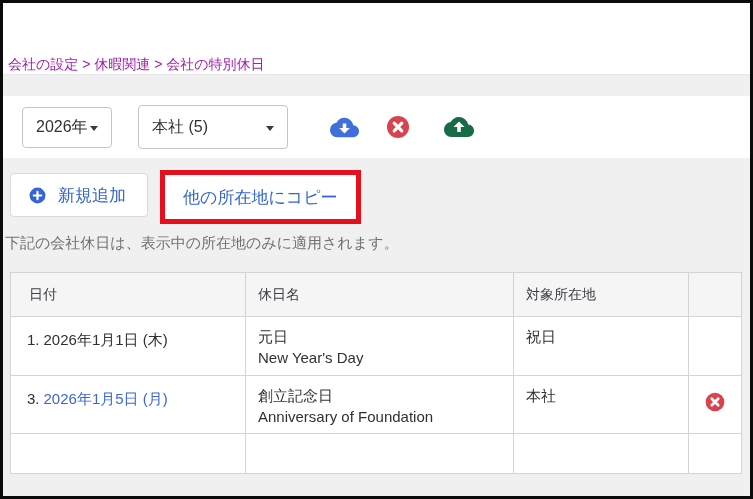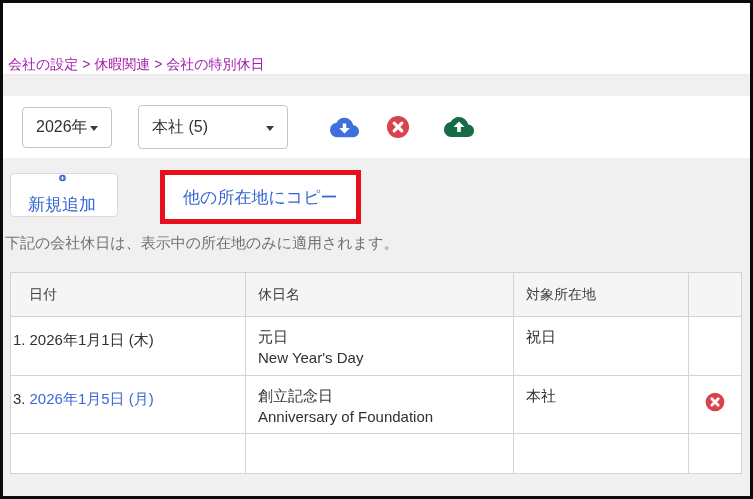--- a/index.html
+++ b/index.html
@@ -25,33 +25,33 @@
   .caret{width:0;height:0;border-left:4.5px solid transparent;border-right:4.5px solid transparent;
     border-top:5.5px solid #3a3a3f;margin-top:2px;}
   .icon-btn{position:absolute;border:none;background:none;padding:0;line-height:0;cursor:pointer;}
   .icon-download{left:327px;top:17px;}
   .icon-deleteall{left:382px;top:18px;}
   .icon-upload{left:441px;top:16px;}
   
   .content{left:0;top:155px;width:747px;height:341px;background:#f0f0f1;}
   .add-btn{position:absolute;left:7px;top:15px;height:44px;box-sizing:border-box;
     padding:0 21px 0 17px;background:#fff;border:1px solid #dadadb;border-radius:4px;
-    display:flex;align-items:center;gap:11px;font-size:17px;color:#3465d1;cursor:pointer;flex-direction:column;}
+    display:flex;align-items:center;gap:11px;font-size:17px;color:#3465d1;cursor:pointer;}
   .copy-highlight{position:absolute;left:157px;top:12px;border:5px solid #e60f1e;background:#fff;}
   .copy-btn{height:44px;box-sizing:border-box;border:none;background:#fff;padding:0 18px;
     font-size:17px;color:#3465d1;cursor:pointer;display:flex;align-items:center;}
   .note{left:2px;top:76px;font-size:15px;color:#6f7074;}
   
   .holidays{left:7px;top:114px;width:731px;border-collapse:collapse;table-layout:fixed;background:#fff;}
   .holidays th{background:#f5f5f6;border:1px solid #d4d4d6;height:43px;font-weight:400;
     font-size:14px;color:#3d4045;text-align:left;padding:0 0 0 12px;}
   .holidays th.c1{padding-left:18px;}
   .holidays td{border:1px solid #d4d4d6;background:#fff;font-size:15px;color:#2e3136;
     vertical-align:top;padding:9px 0 0 12px;line-height:21px;}
-  .holidays td.c1{padding-left:2px;padding-top:12px;}
+  .holidays td.c1{padding-left:16px;padding-top:12px;}
   .holidays tr.r{height:58px;}
   .holidays tr.r1{height:59px;}
   .holidays tr.clip{height:40px;}
   .holidays tr.clip td{padding:0;}
   .idx{color:#2e3136;margin-right:4px;}
   .date-link{color:#3a67d3;cursor:pointer;text-decoration:none;}
   .name-en{display:block;}
   .del-cell{vertical-align:middle !important;text-align:center;padding:0 !important;}
   .del-btn{border:none;background:none;padding:0;line-height:0;cursor:pointer;}
 </style>

